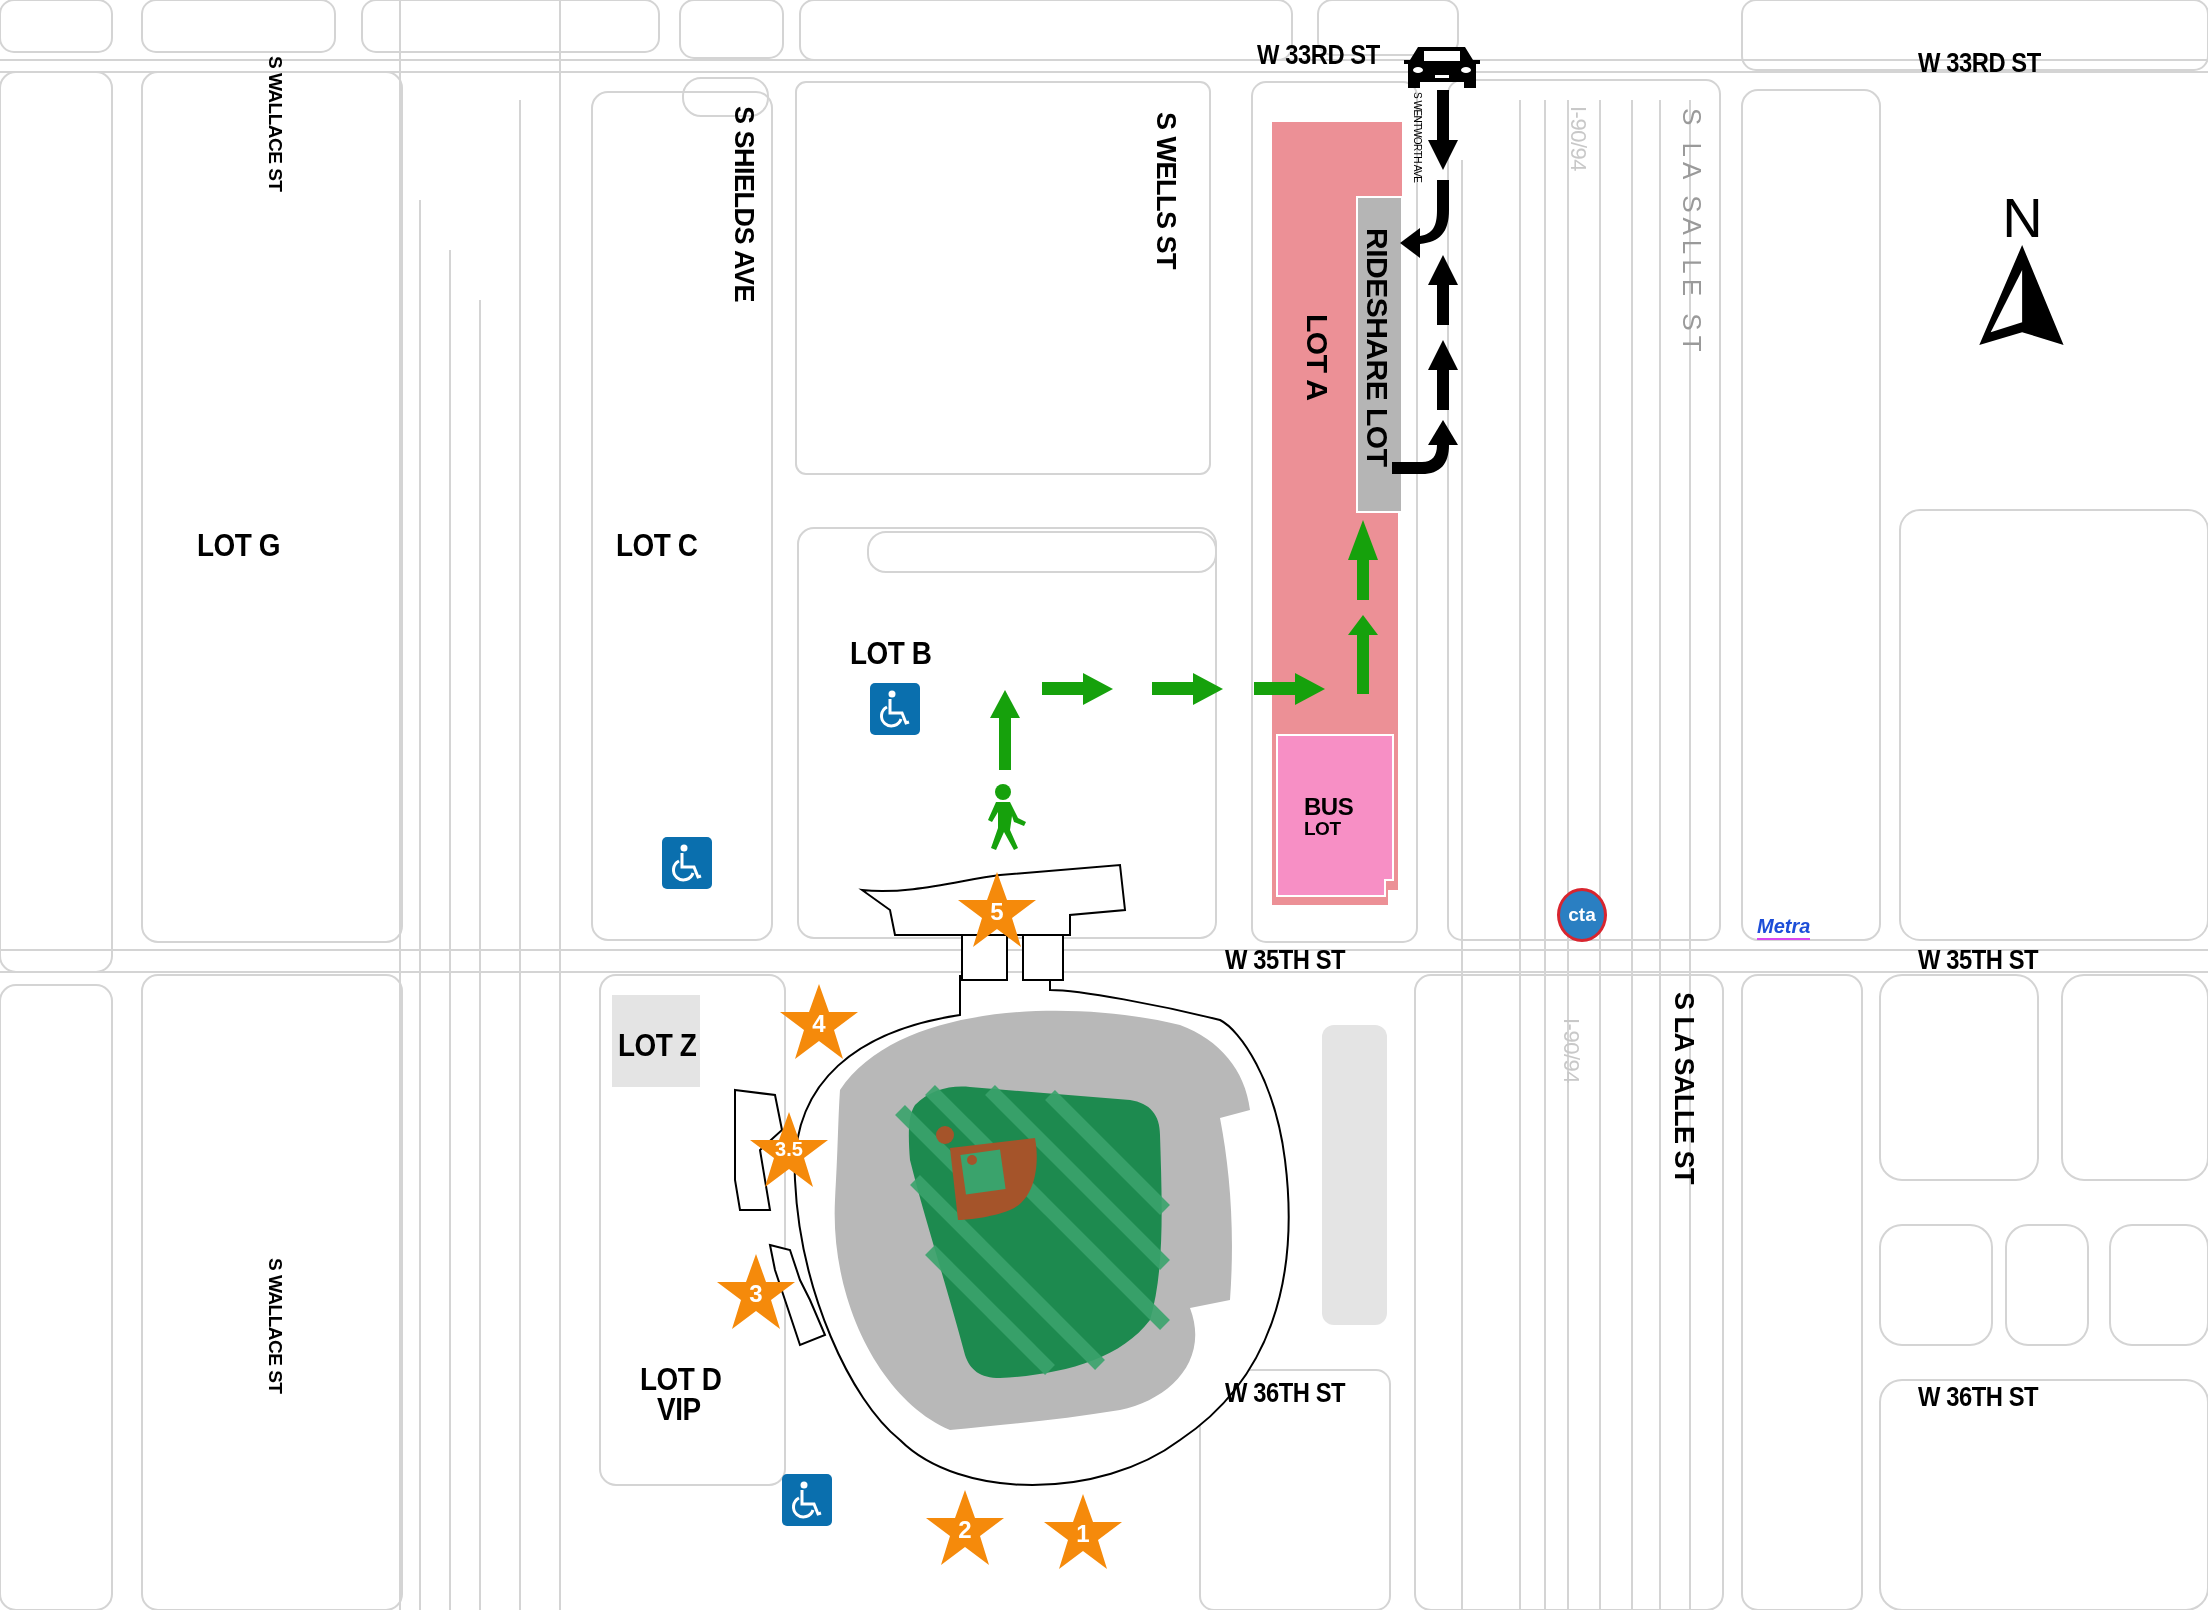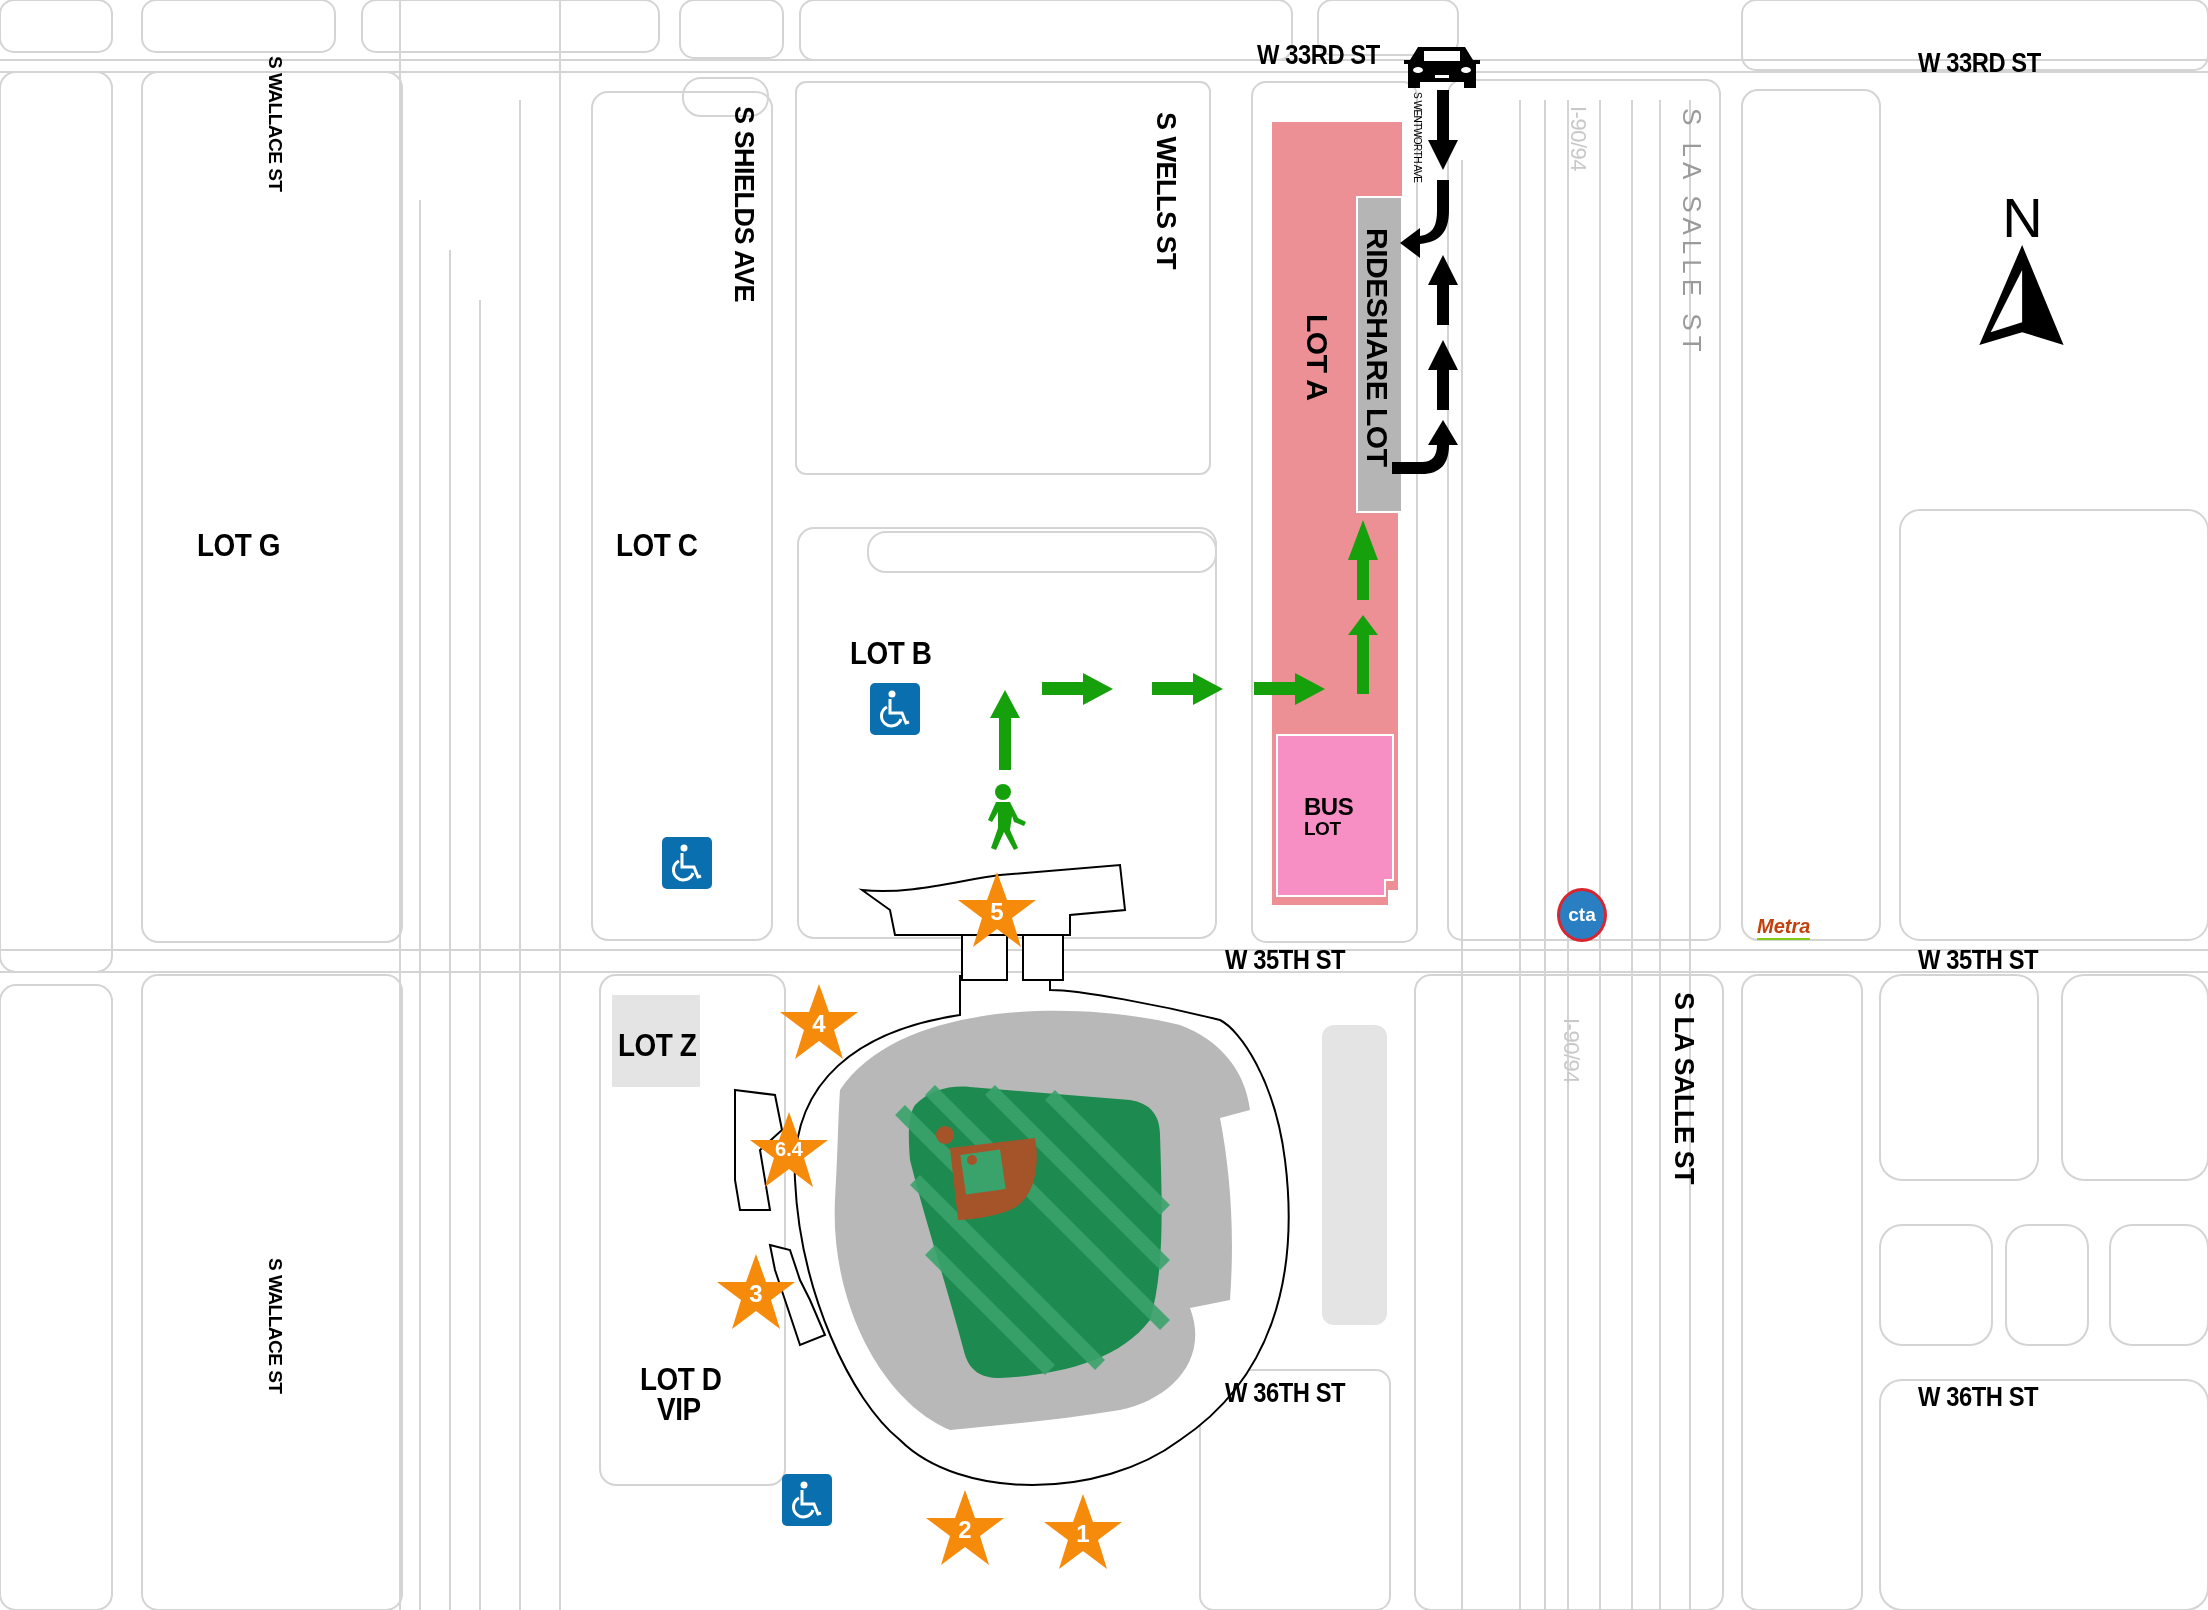--- a/index.html
+++ b/index.html
@@ -11,21 +11,21 @@
   .vert{writing-mode:vertical-rl;}
   .thin{font-weight:normal;color:#9a9a9a;}
   .star{position:absolute;width:82px;height:80px;}
   .star svg{width:100%;height:100%;}
   .star span{position:absolute;left:0;right:0;top:28px;text-align:center;color:#fff;font-weight:bold;font-size:24px;font-family:"Liberation Sans",sans-serif;}
   .ada{position:absolute;width:50px;height:52px;background:#0a6fae;border-radius:5px;}
   .ada svg{width:100%;height:100%;}
   .north{position:absolute;left:1950px;top:185px;width:145px;height:210px;}
   .north span{position:absolute;left:0;right:0;top:0;text-align:center;font-size:56px;font-family:"Liberation Sans",sans-serif;}
   .cta{position:absolute;left:1557px;top:888px;width:44px;height:48px;border-radius:50%;background:#2a7fc2;border:3px solid #d8252f;color:#fff;font-weight:bold;font-size:19px;text-align:center;line-height:48px;font-family:"Liberation Sans",sans-serif;}
-  .metra{position:absolute;left:1757px;top:915px;color:#c2410c;font-style:italic;font-weight:bold;font-size:20px;font-family:"Liberation Sans",sans-serif;border-bottom:2px solid #84cc16;}
+  .metra{position:absolute;left:1757px;top:915px;color:#1d4ed8;font-style:italic;font-weight:bold;font-size:20px;font-family:"Liberation Sans",sans-serif;border-bottom:2px solid #d946ef;}
 </style>
 </head>
 <body>
 
 <svg id="map" viewBox="0 0 2208 1610" xmlns="http://www.w3.org/2000/svg">
   <g fill="none" stroke="#d4d4d4" stroke-width="2">
 
     <rect x="0" y="0" width="112" height="52" rx="14"></rect>
     <rect x="142" y="0" width="193" height="52" rx="14"></rect>
     <rect x="362" y="0" width="297" height="52" rx="14"></rect>
@@ -221,21 +221,21 @@
 <div class="star" style="left:778px;top:982px;">
   <svg viewBox="0 0 82 80">
       <polygon points="41,2 51,30 80,30 56,48 65,77 41,59 17,77 26,48 2,30 31,30" fill="#f58a0b"></polygon>
     </svg>
   <span>4</span>
 </div>
 <div class="star" style="left:748px;top:1110px;">
   <svg viewBox="0 0 82 80">
       <polygon points="41,2 51,30 80,30 56,48 65,77 41,59 17,77 26,48 2,30 31,30" fill="#f58a0b"></polygon>
     </svg>
-  <span style="font-size:20px;">6.4</span>
+  <span style="font-size:20px;">3.5</span>
 </div>
 <div class="star" style="left:715px;top:1252px;">
   <svg viewBox="0 0 82 80">
       <polygon points="41,2 51,30 80,30 56,48 65,77 41,59 17,77 26,48 2,30 31,30" fill="#f58a0b"></polygon>
     </svg>
   <span>3</span>
 </div>
 <div class="star" style="left:924px;top:1488px;">
   <svg viewBox="0 0 82 80">
       <polygon points="41,2 51,30 80,30 56,48 65,77 41,59 17,77 26,48 2,30 31,30" fill="#f58a0b"></polygon>

